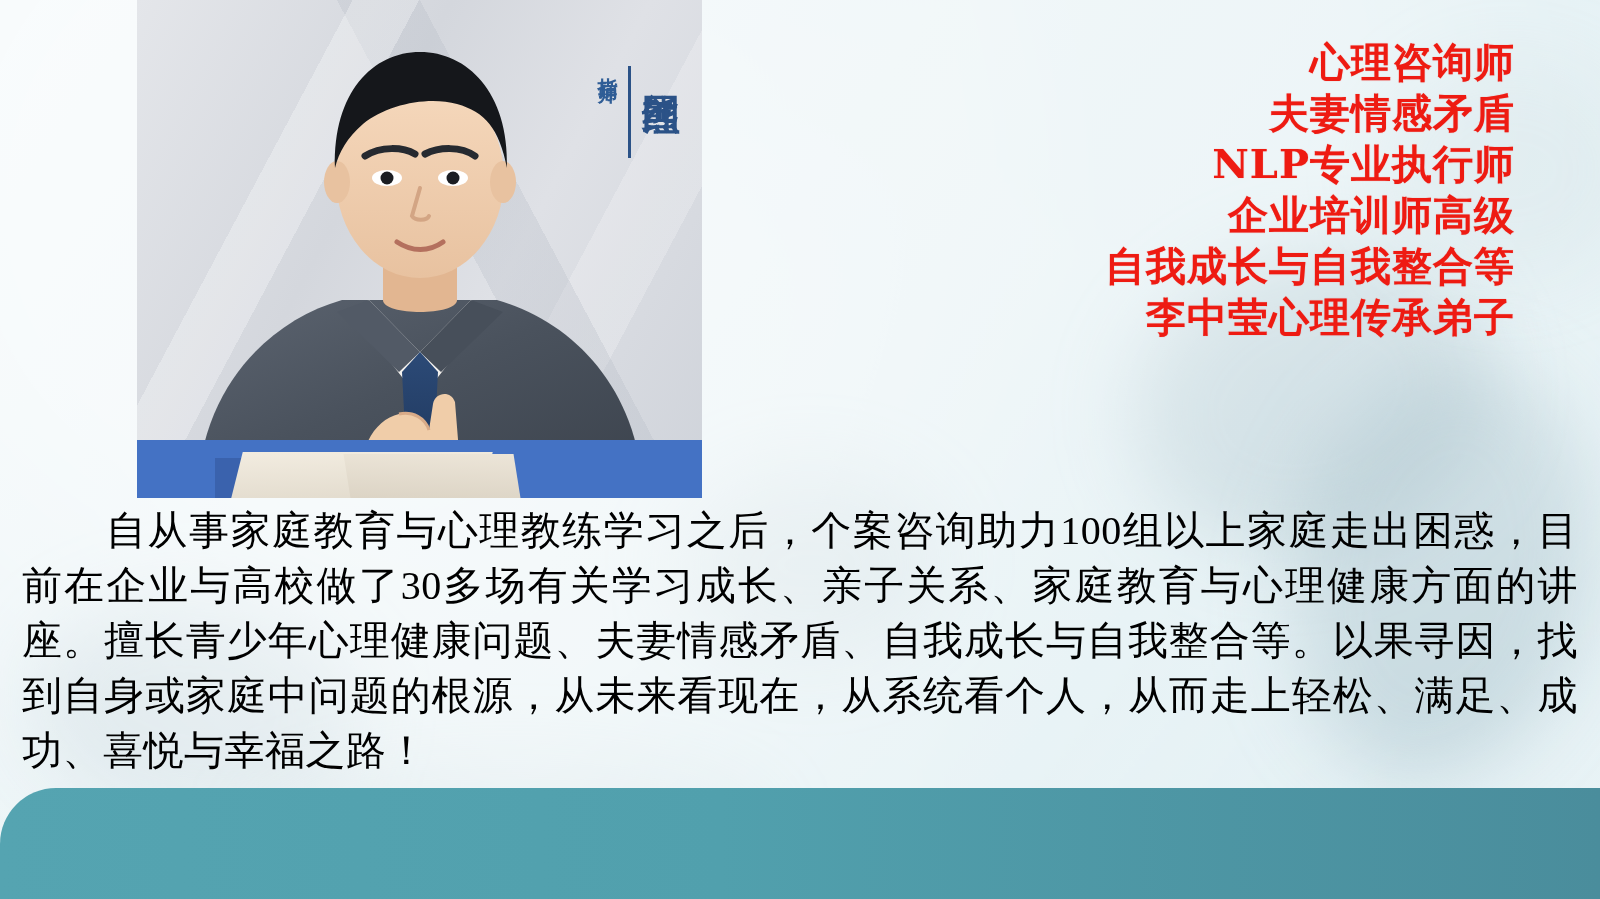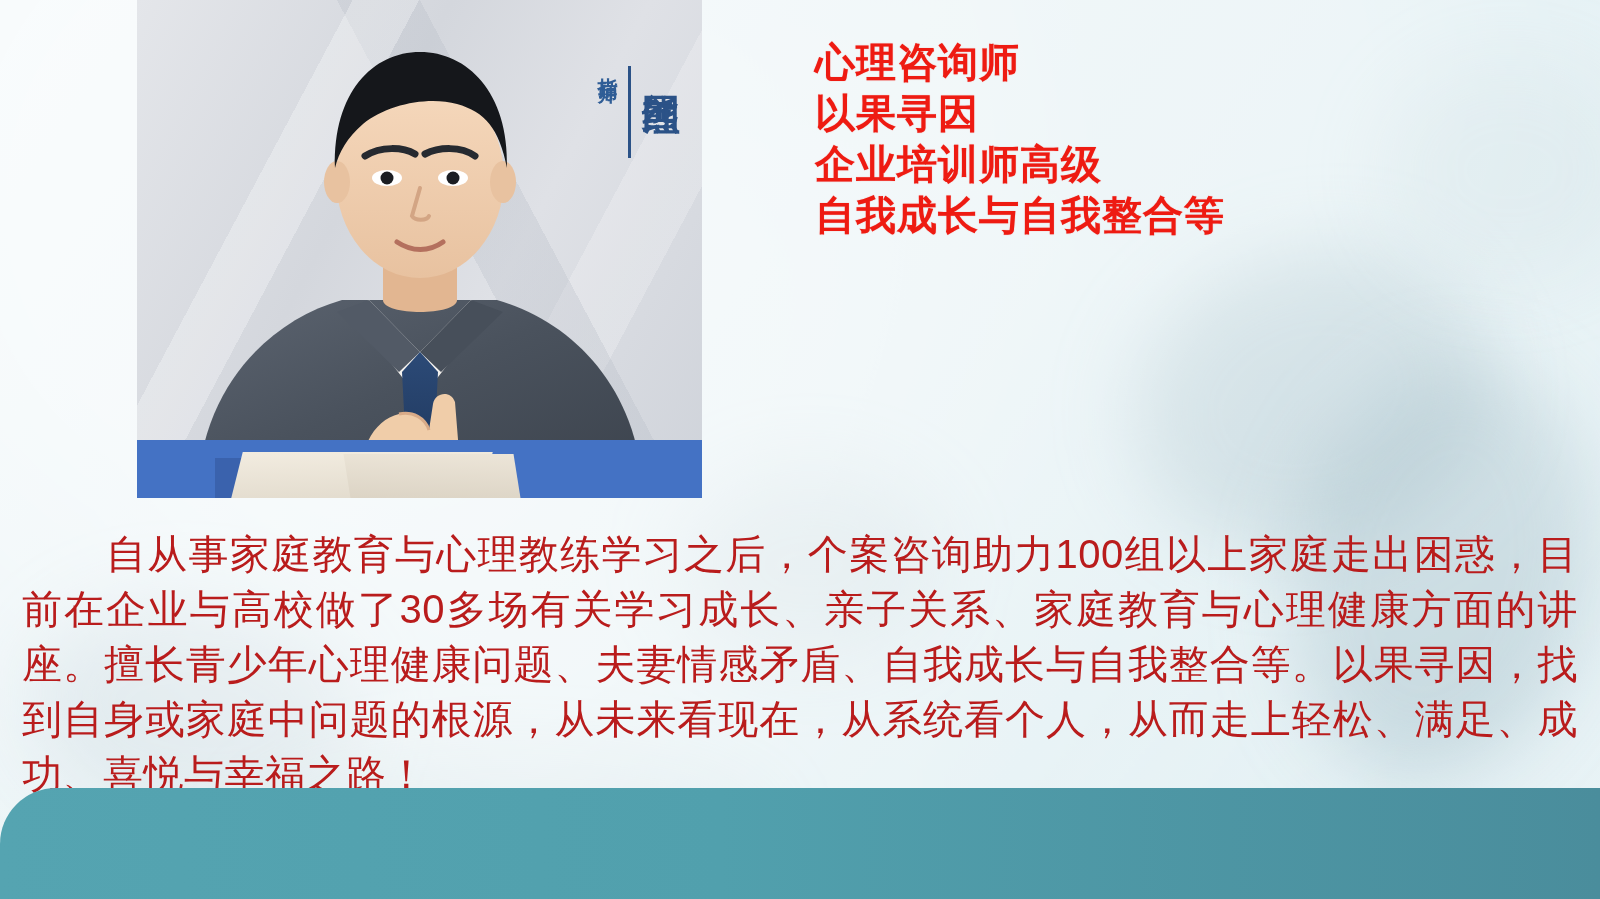--- a/index.html
+++ b/index.html
@@ -88,42 +88,41 @@
   }
   #desk .sheet2 {
     position:absolute; left:210px; top:14px; width:170px; height:44px;
     background:linear-gradient(182deg,#ece5d8 0%,#dcd4c5 100%);
     transform:skewX(9deg);
   }
 
   
   #creds {
     position:absolute; left:815px; top:36px; width:700px;
-    text-align:left;
+    text-align:right;
     color:#ee1b12;
     font-family:"DejaVu Serif", serif;
     font-weight:700;
     font-size:40px;
     line-height:51px;
     letter-spacing:1px;
     text-shadow:0 0 1px rgba(238,27,18,.45);
   }
   #creds div { white-space:nowrap; }
 
   
   #bio {
     position:absolute; left:22px; top:503px; width:1556px;
-    color:#b91c1c;
-    font-family:Liberation Sans, sans-serif;
+    color:#000000;
+    font-family:Liberation Serif, serif;
     font-size:40px;
     line-height:55px;
     letter-spacing:.5px;
     text-align:justify;
     text-justify:inter-character;
-    margin-top:24px;
   }
   #bio p { text-indent:84px; }
 
   
   #band {
     position:absolute; left:0; bottom:0; width:1600px; height:111px;
     background:linear-gradient(90deg,#55a4b1 0%, #51a0ad 45%, #4a8d9c 100%);
     border-top-left-radius:56px;
   }
 </style>
@@ -204,22 +203,24 @@
 
   <div id="desk">
     <div class="shade"></div>
     <div class="sheet"></div>
     <div class="sheet2"></div>
   </div>
 </div>
 
 <div id="creds">
   <div>心理咨询师</div>
-  <div>以果寻因</div>
+  <div>夫妻情感矛盾</div>
+  <div>NLP专业执行师</div>
   <div>企业培训师高级</div>
   <div>自我成长与自我整合等</div>
+  <div>李中莹心理传承弟子</div>
 </div>
 
 <div id="bio">
   <p>自从事家庭教育与心理教练学习之后，个案咨询助力100组以上家庭走出困惑，目前在企业与高校做了30多场有关学习成长、亲子关系、家庭教育与心理健康方面的讲座。擅长青少年心理健康问题、夫妻情感矛盾、自我成长与自我整合等。以果寻因，找到自身或家庭中问题的根源，从未来看现在，从系统看个人，从而走上轻松、满足、成功、喜悦与幸福之路！</p>
 </div>
 
 <div id="band"></div>
 
 </body></html>

